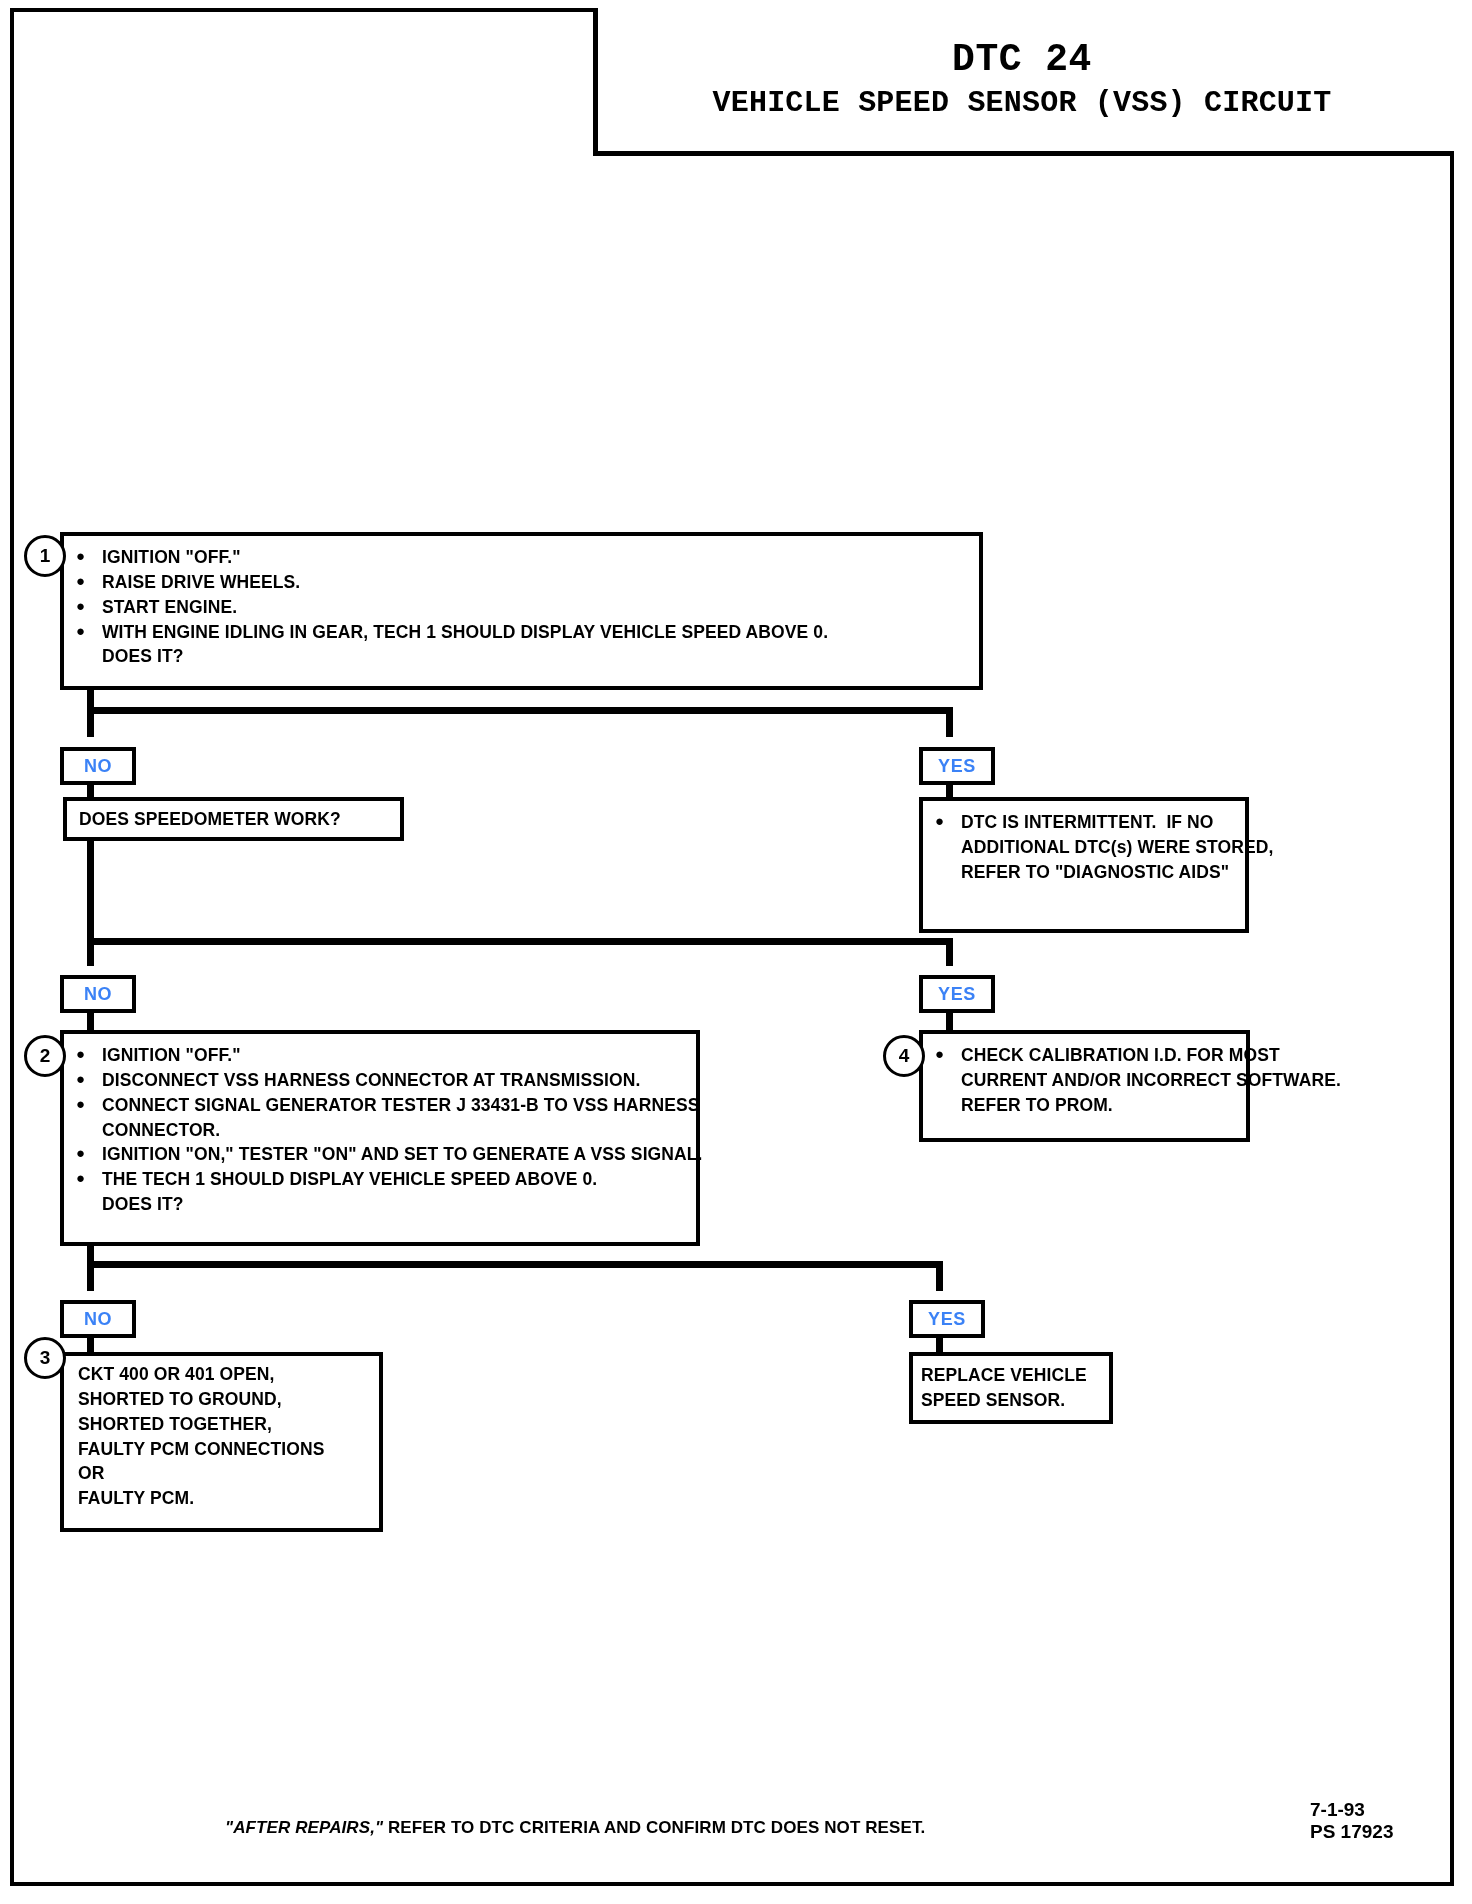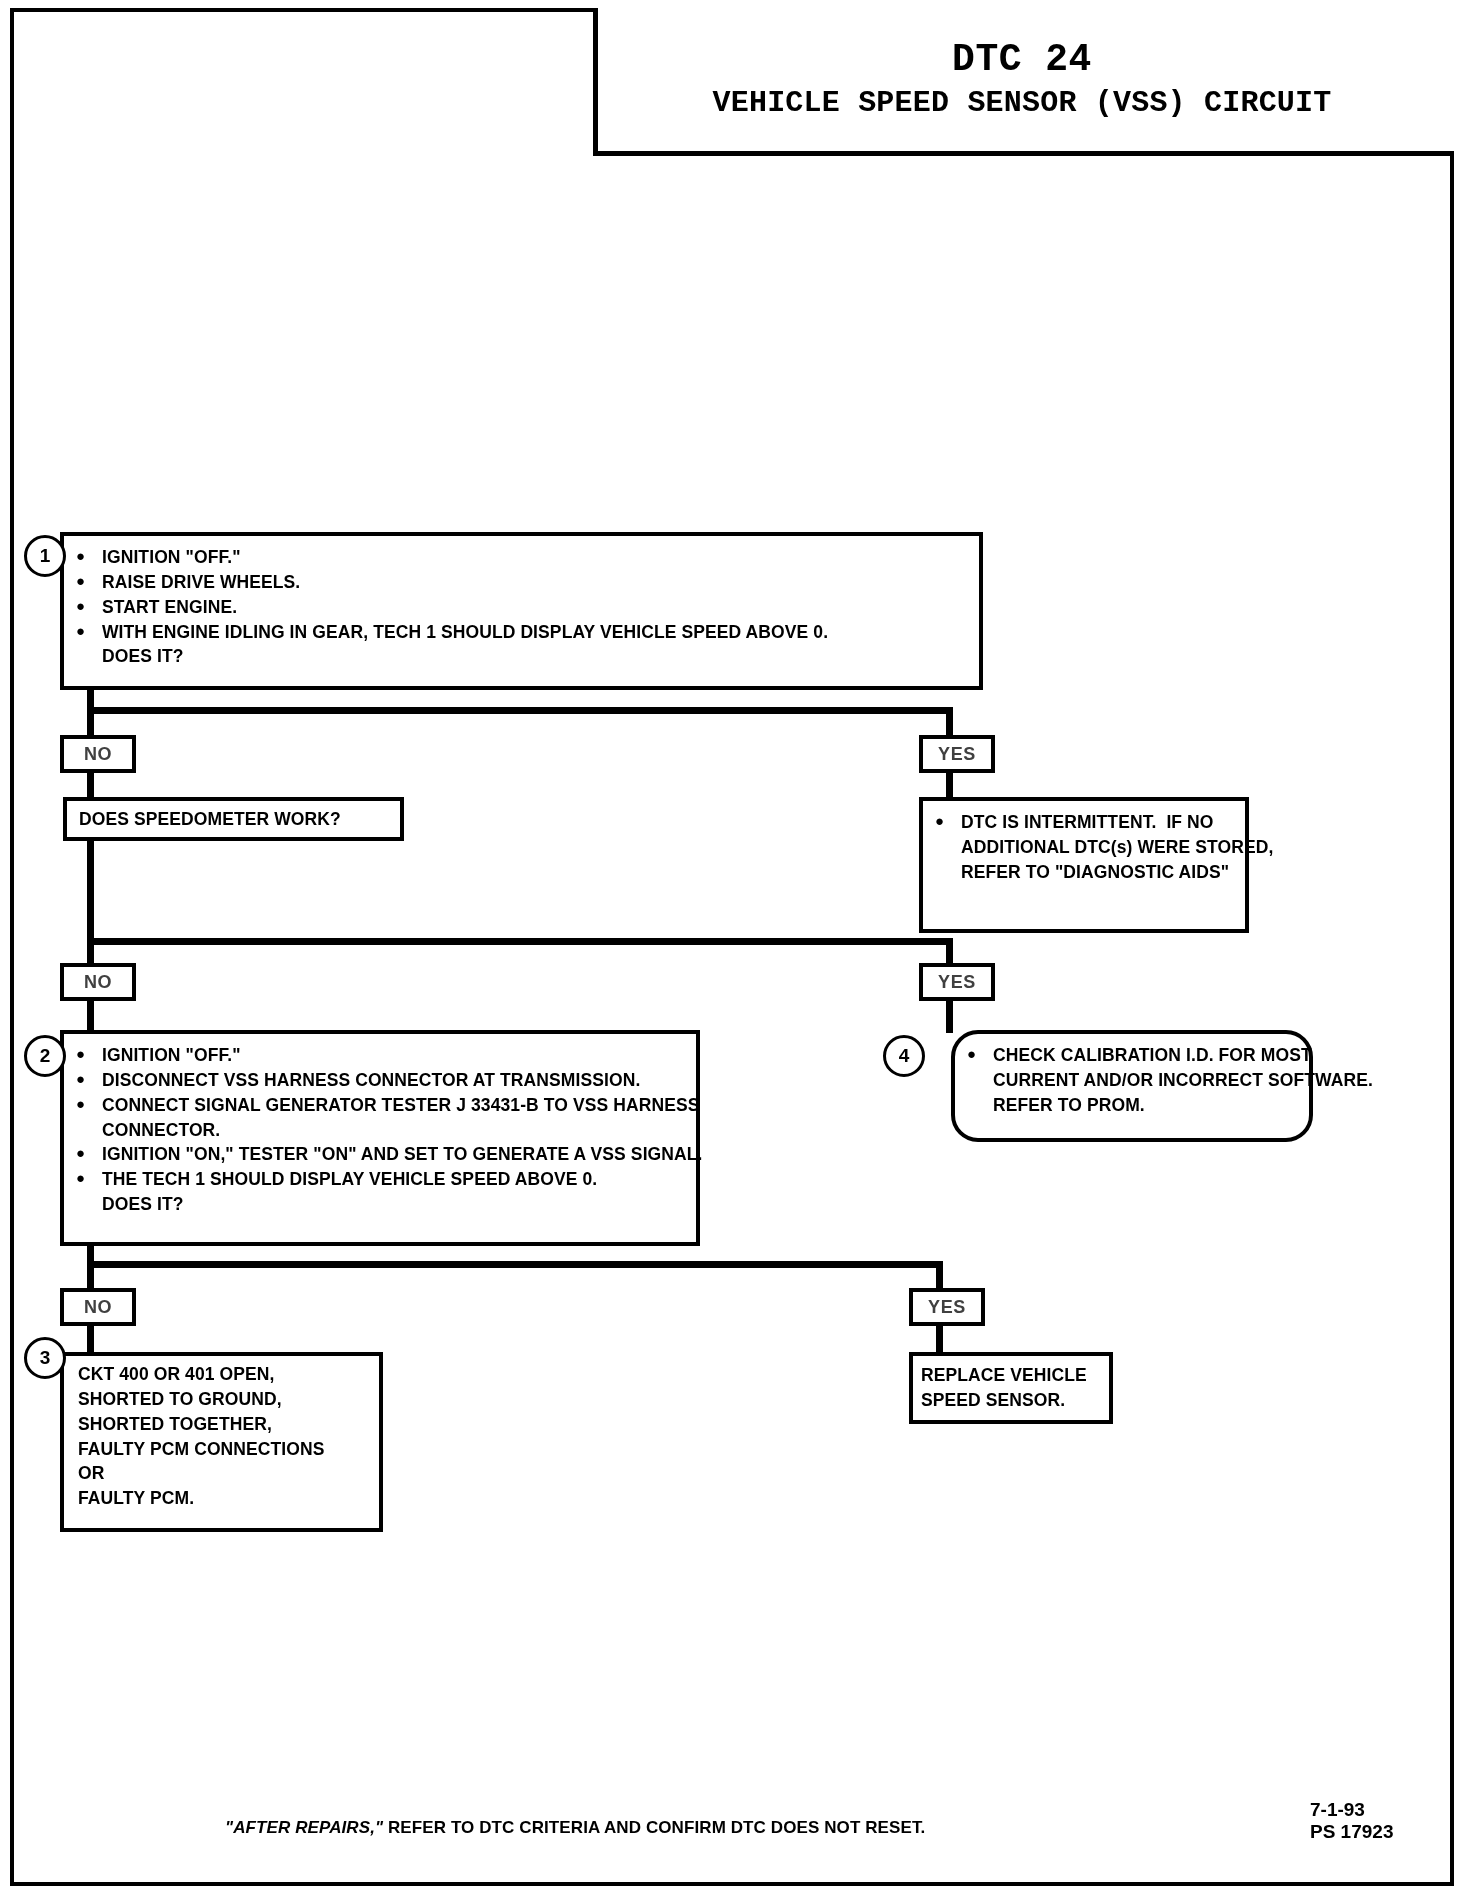--- a/index.html
+++ b/index.html
@@ -121,22 +121,23 @@
     position: absolute;
     box-sizing: border-box;
     border: 4px solid #000;
     background: #fff;
     display: flex;
     align-items: center;
     justify-content: center;
     font-size: 18px;
     font-weight: bold;
     letter-spacing: 0.6px;
-    color: #404040;
+    color: #3b82f6;
     z-index: 4;
+    margin-top: 12px;
   }
   
   .hline {
     position: absolute;
     background: #000;
     height: 7px;
   }
   .vline {
     position: absolute;
     background: #000;
@@ -230,21 +231,21 @@
       <div class="bline"><span class="bullet"></span><span class="btext">DISCONNECT VSS HARNESS CONNECTOR AT TRANSMISSION.</span></div>
       <div class="bline"><span class="bullet"></span><span class="btext">CONNECT SIGNAL GENERATOR TESTER J 33431-B TO VSS HARNESS</span></div>
       <div class="bline"><span class="bullet blank"></span><span class="btext">CONNECTOR.</span></div>
       <div class="bline"><span class="bullet"></span><span class="btext">IGNITION "ON," TESTER "ON" AND SET TO GENERATE A VSS SIGNAL.</span></div>
       <div class="bline"><span class="bullet"></span><span class="btext">THE TECH 1 SHOULD DISPLAY VEHICLE SPEED ABOVE 0.</span></div>
       <div class="bline"><span class="bullet blank"></span><span class="btext">DOES IT?</span></div>
     </div>
   </div>
 
   <div class="stepcircle" style="left:883px; top:1035px;">4</div>
-  <div class="fbox" style="left:951px; top:1030px; width:362px; height:112px;border-radius:27px;">
+  <div class="fbox" style="left:919px; top:1030px; width:331px; height:112px;">
     <div class="lines">
       <div class="bline"><span class="bullet"></span><span class="btext">CHECK CALIBRATION I.D. FOR MOST</span></div>
       <div class="bline"><span class="bullet blank"></span><span class="btext">CURRENT AND/OR INCORRECT SOFTWARE.</span></div>
       <div class="bline"><span class="bullet blank"></span><span class="btext">REFER TO PROM.</span></div>
     </div>
   </div>
 
   <div class="vline" style="left:87px; top:1246px; height:22px;"></div>
   <div class="hline" style="left:87px; top:1261px; width:856px;"></div>
   <div class="vline" style="left:936px; top:1261px; height:30px;"></div>

